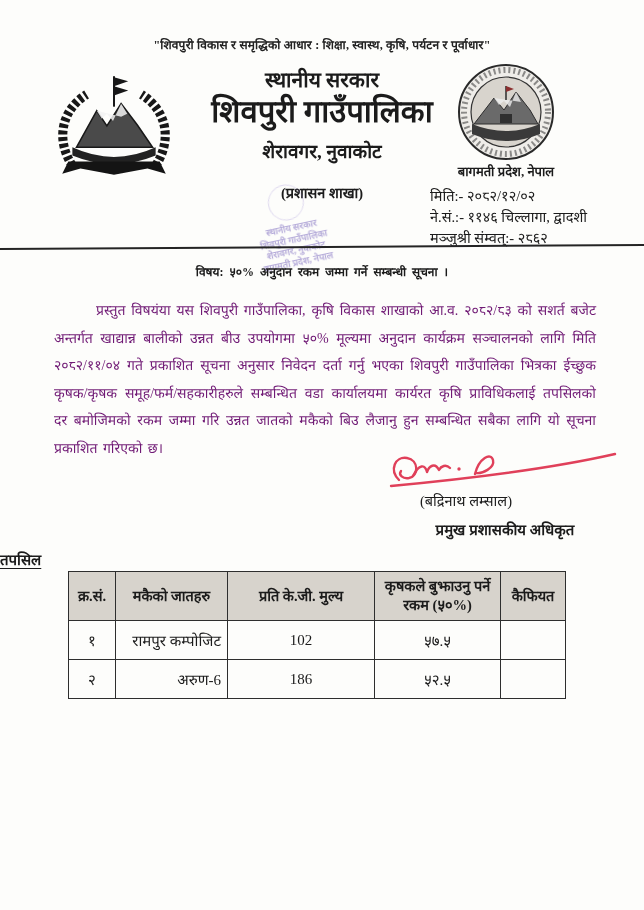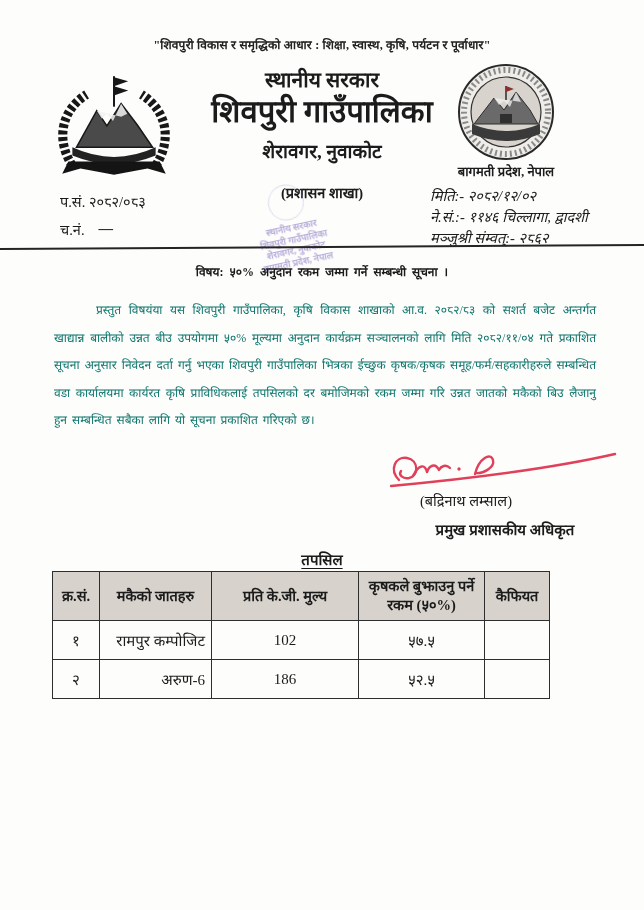--- a/index.html
+++ b/index.html
@@ -26,21 +26,21 @@
   .muni-address{font-size:19px;font-weight:bold;margin-top:8px;}
   .branch-line{font-size:14.5px;font-weight:bold;margin-top:18px;}
   .seal-right{position:absolute;left:456px;top:62px;width:100px;height:100px;}
   .province-line{
     position:absolute;left:428px;top:162px;width:156px;
     text-align:center;font-size:13px;font-weight:bold;
   }
   
   .refs-left{position:absolute;left:60px;top:188px;font-size:14.5px;line-height:28px;}
   .chalani-dash{display:inline-block;margin-left:14px;font-weight:bold;transform:translateY(-2px);}
-  .refs-right{position:absolute;left:430px;top:186px;font-size:14.5px;line-height:21px;font-style:italic;}
+  .refs-right{position:absolute;left:430px;top:186px;font-size:14.5px;line-height:21px;}
   
   .stamp{
     position:absolute;left:226px;top:184px;width:130px;
     transform:rotate(-12deg);
     color:#7d6bbf;opacity:.55;
     text-align:center;font-size:9.5px;line-height:11.5px;font-weight:bold;
     filter:blur(.2px);
     pointer-events:none;
   }
   .stamp-circle{
@@ -51,35 +51,35 @@
   .rule{
     position:absolute;left:0;top:246px;width:644px;height:2px;
     background:#242424;transform:rotate(-.35deg);
   }
   .subject{
     position:absolute;top:263px;left:0;right:0;
     text-align:center;font-size:12px;font-weight:bold;word-spacing:3px;
   }
   .body-text{
     position:absolute;left:54px;top:297px;width:542px;
-    font-size:12px;line-height:27.5px;text-align:justify;text-indent:42px;
-    word-spacing:2px;color:#0f766e;
+    font-size:14px;line-height:27.5px;text-align:justify;text-indent:42px;
+    word-spacing:2px;color:#701a75;
   }
   
   .signature-svg{position:absolute;left:385px;top:446px;width:235px;height:48px;}
   .signature-svg path{fill:none;stroke-width:2.4;stroke-linecap:round;stroke-linejoin:round;}
   .sig-name{position:absolute;left:420px;top:490px;width:170px;text-align:left;font-size:14.5px;}
   .sig-title{position:absolute;left:400px;top:511px;width:210px;text-align:center;font-size:15px;font-weight:bold;margin-top:8px;}
   
   .table-title{
-    position:absolute;top:549px;left:0;right:0;text-align:center;
+    position:absolute;top:549px;left:0;right:0;text-align:left;
     font-size:15px;font-weight:bold;text-decoration:underline;text-underline-offset:3px;
   }
   .tapasil-table{
-    position:absolute;left:52px;top:571px;width:497px;
+    position:absolute;left:68px;top:571px;width:497px;
     border-collapse:collapse;table-layout:fixed;
     font-size:14.5px;
   }
   .tapasil-table th,.tapasil-table td{
     border:1.3px solid #2e2e2e;padding:3px 6px;
   }
   .tapasil-table th{
     background:#d7d3cc;font-weight:bold;text-align:center;
     height:42px;line-height:19px;
   }
@@ -118,26 +118,20 @@
     <circle cx="50" cy="50" r="35" fill="#d8d4cd" stroke="#333333" stroke-width="1.2"></circle>
     <path d="M18,62 L38,36 L48,48 L60,30 L74,48 L82,62 Z" fill="#6a6a6a" stroke="#2c2c2c" stroke-width="1"></path>
     <path d="M38,36 L43,43 L48,39 L54,45 L60,30 L65,40 Z" fill="#eeeeee" opacity=".8"></path>
     <path d="M16,62 Q50,76 84,62 L84,72 Q50,86 16,72 Z" fill="#3a3a3a"></path>
     <rect x="44" y="52" width="12" height="9" fill="#2f2f2f"></rect>
     <line x1="50" y1="24" x2="50" y2="38" stroke="#202020" stroke-width="1.4"></line>
     <path d="M50,24 L58,27 L50,30 Z" fill="#8c2f2f"></path>
   </svg>
   <div class="province-line">बागमती प्रदेश, नेपाल</div>
 
-  <div class="refs-left">
-    <div>प.सं. २०८२/०८३</div>
-    <div>
-      <span>च.नं.</span><span class="chalani-dash">—</span>
-    </div>
-  </div>
   <div class="refs-right">
     <div>मिति:- २०८२/१२/०२</div>
     <div>ने.सं.:- ११४६ चिल्लागा, द्वादशी</div>
     <div>मञ्जुश्री संम्वत्:- २८६२</div>
   </div>
 
   <div class="stamp">
     <div class="stamp-circle"></div>
     <div>स्थानीय सरकार</div>
     <div>शिवपुरी गाउँपालिका</div>

